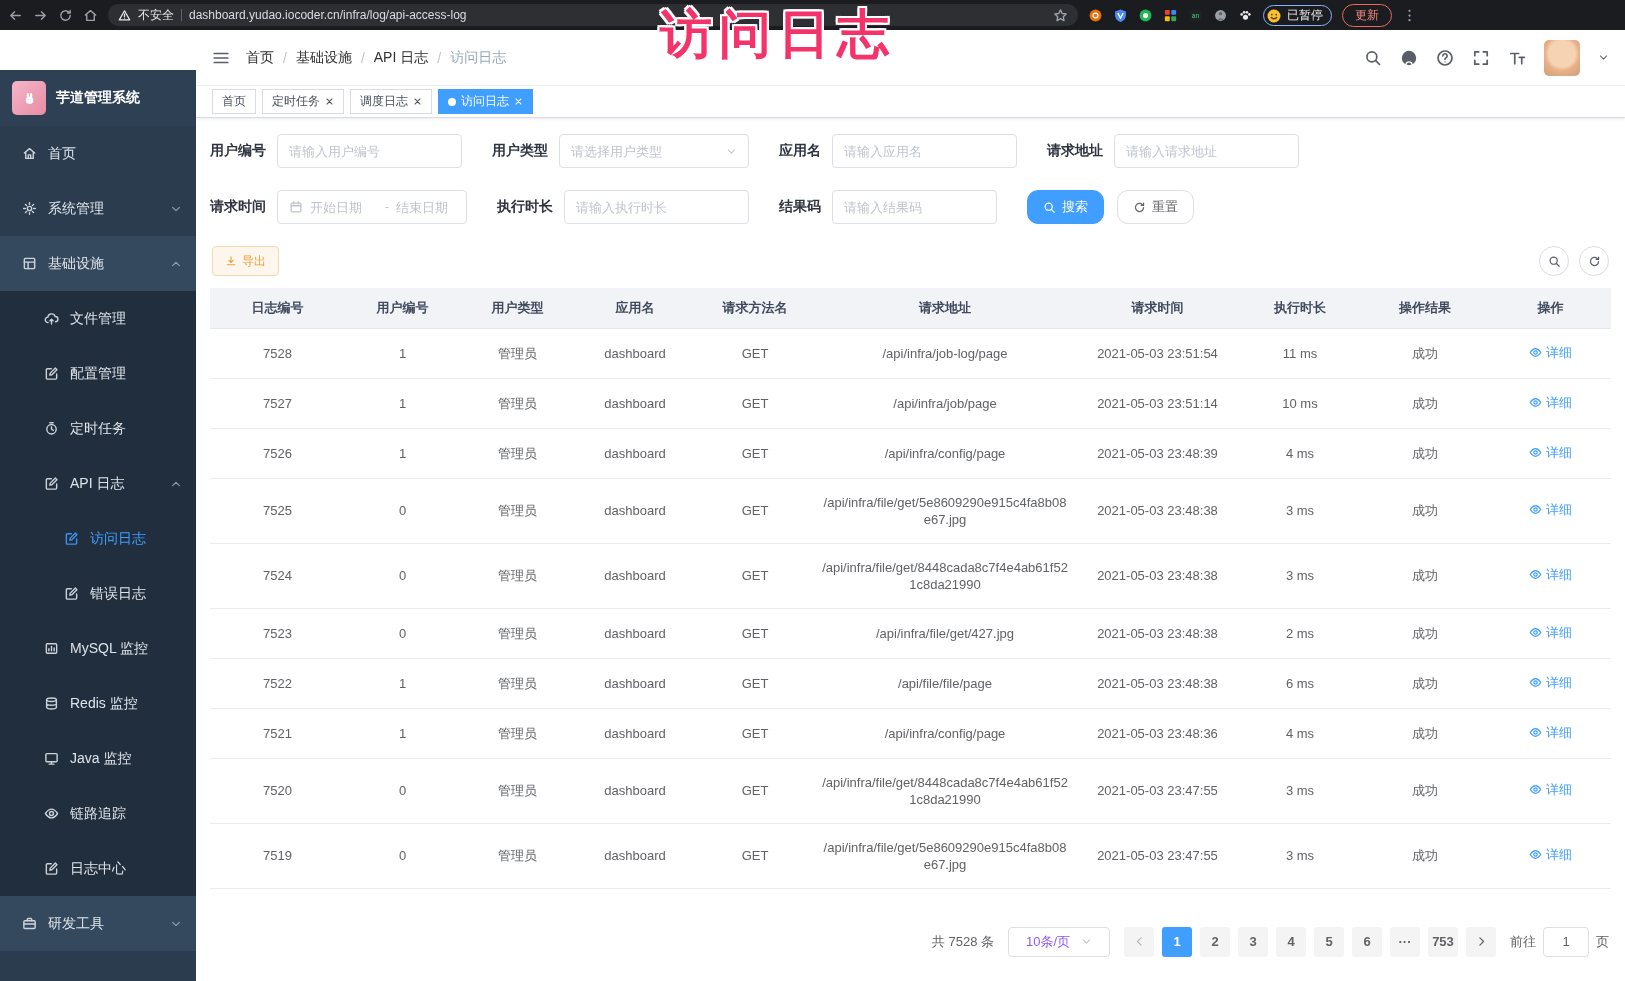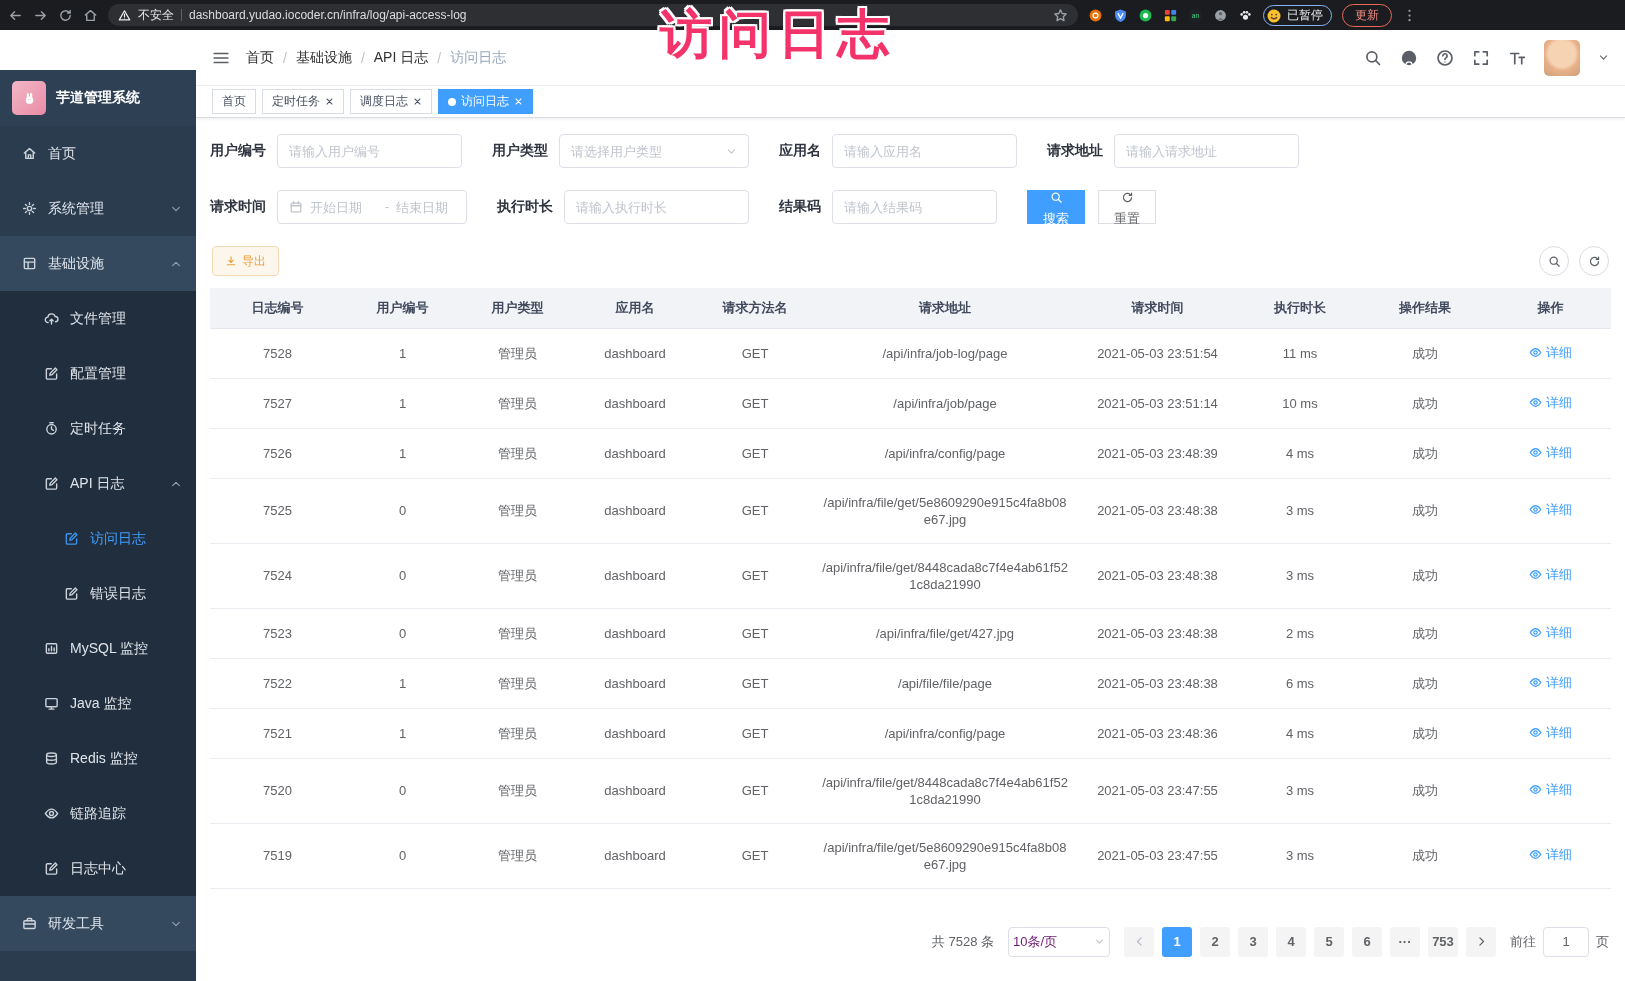--- a/index.html
+++ b/index.html
@@ -67,21 +67,21 @@
   .form-row { display:flex; align-items:center; gap:30px; margin-bottom:22px; }
   .form-item { display:flex; align-items:center; gap:11px; }
   .form-label { font-size:14px; color:#2f3440; font-weight:600; white-space:nowrap; }
   .el-input { height:34px; border:1px solid #dcdfe6; border-radius:4px; background:#fff; display:flex; align-items:center; padding:0 11px; gap:7px; }
   .el-input input { border:none; outline:none; width:100%; font-size:13px; color:#606266; font-family:inherit; background:transparent; }
   .el-input input::placeholder { color:#bfc4cc; }
   .w185 { width:185px; } .w190 { width:190px; } .w165 { width:165px; } .w230 { width:190px; }
   .sel-caret { margin-left:auto; font-size:11px; color:#c0c4cc; }
   .range-sep { color:#bfc4cc; font-size:12px; }
   .cal-icon { color:#c0c4cc; font-size:14px; }
-  .btn { height:34px; border-radius:0; display:inline-flex; align-items:center; gap:6px; padding:0 15px; font-size:13px; cursor:pointer; border:1px solid transparent; white-space:nowrap;flex-direction:column; }
+  .btn { height:34px; border-radius:11px; display:inline-flex; align-items:center; gap:6px; padding:0 15px; font-size:13px; cursor:pointer; border:1px solid transparent; white-space:nowrap; }
   .btn-primary { background:#409eff; border-color:#409eff; color:#fff; }
   .btn-plain { background:#fff; border-color:#dcdfe6; color:#606266; }
   .btn .icon { font-size:13px; }
 
   
   .table-toolbar { display:flex; align-items:center; justify-content:space-between; margin:2px 2px 12px; }
   .btn-warning { height:30px; border-radius:4px; display:inline-flex; align-items:center; gap:5px; padding:0 12px; font-size:12px; cursor:pointer; background:#fdf6ec; border:1px solid #f5dab1; color:#e6a23c; }
   .circle-btns { display:flex; gap:10px; }
   .circle-btn { width:30px; height:30px; border-radius:50%; background:#fff; border:1px solid #d9dce3; color:#5a5e66; display:flex; align-items:center; justify-content:center; font-size:13px; cursor:pointer; }
 
@@ -90,21 +90,21 @@
   th { background:#f1f3f7; height:40px; font-size:13px; font-weight:700; color:#404a5c; border-bottom:1px solid #e4e7ee; padding:0 6px; }
   td { border-bottom:1px solid #e9ecf1; text-align:center; font-size:13px; color:#606266; padding:15px 6px; line-height:17px; word-break:break-all; }
   th:nth-child(1){width:135px} th:nth-child(2){width:115px} th:nth-child(3){width:115px}
   th:nth-child(4){width:120px} th:nth-child(5){width:120px} th:nth-child(6){width:260px}
   th:nth-child(7){width:165px} th:nth-child(8){width:120px} th:nth-child(9){width:130px}
   .link { color:#409eff; display:inline-flex; align-items:center; gap:4px; cursor:pointer; white-space:nowrap; }
   .link .icon { font-size:13px; }
 
   
   .pagination { display:flex; align-items:center; justify-content:flex-end; gap:14px; margin:38px 2px 0; color:#606266; font-size:13px; }
-  .pg-select { width:102px; height:30px; border:1px solid #dcdfe6; border-radius:4px; display:flex; align-items:center; padding:0 4px; gap:6px; color:#701a75; cursor:pointer; }
+  .pg-select { width:102px; height:30px; border:1px solid #dcdfe6; border-radius:4px; display:flex; align-items:center; padding:0 17px; gap:6px; color:#8b5cf6; cursor:pointer; }
   .pg-select .sel-caret { margin-left:auto; }
   .pager { display:flex; align-items:center; gap:8px; }
   .page-btn { min-width:30px; height:30px; padding:0 4px; background:#f4f4f5; border-radius:3px; display:flex; align-items:center; justify-content:center; font-weight:600; color:#606266; cursor:pointer; }
   .page-btn.active { background:#409eff; color:#fff; }
   .page-btn.nav { color:#b4b9c2; }
   .goto { display:flex; align-items:center; gap:7px; }
   .goto-input { width:46px; height:30px; border:1px solid #dcdfe6; border-radius:4px; text-align:center; font-size:13px; color:#606266; outline:none; font-family:inherit; }
 </style>
 </head>
 <body>
@@ -337,34 +337,34 @@
             <svg width="1em" height="1em" viewBox="0 0 16 16" fill="none" stroke="currentColor" stroke-width="1.5" stroke-linecap="round" stroke-linejoin="round">
               <rect x="2.5" y="3" width="11" height="10" rx="1"></rect>
               <path d="M5.2 10.4 V8.2 M8 10.4 V5.8 M10.8 10.4 V7.4"></path>
             </svg>
           </span>
           <span class="mi-label">MySQL 监控</span>
         </div>
         <div class="menu-item d1 dark">
           <span class="mi icon">
             <svg width="1em" height="1em" viewBox="0 0 16 16" fill="none" stroke="currentColor" stroke-width="1.5" stroke-linecap="round" stroke-linejoin="round">
+              <ellipse cx="8" cy="4" rx="5.2" ry="1.9"></ellipse>
+              <path d="M2.8 4 V12 a5.2 1.9 0 0 0 10.4 0 V4 M2.8 8 a5.2 1.9 0 0 0 10.4 0"></path>
+            </svg>
+          </span>
+          <span class="mi-label">Redis 监控</span>
+        </div>
+        <div class="menu-item d1 dark">
+          <span class="mi icon">
+            <svg width="1em" height="1em" viewBox="0 0 16 16" fill="none" stroke="currentColor" stroke-width="1.5" stroke-linecap="round" stroke-linejoin="round">
               <rect x="2" y="2.8" width="12" height="8.6" rx="1"></rect>
               <path d="M5.5 14 H10.5 M8 11.4 V14"></path>
             </svg>
           </span>
           <span class="mi-label">Java 监控</span>
-        </div>
-        <div class="menu-item d1 dark">
-          <span class="mi icon">
-            <svg width="1em" height="1em" viewBox="0 0 16 16" fill="none" stroke="currentColor" stroke-width="1.5" stroke-linecap="round" stroke-linejoin="round">
-              <ellipse cx="8" cy="4" rx="5.2" ry="1.9"></ellipse>
-              <path d="M2.8 4 V12 a5.2 1.9 0 0 0 10.4 0 V4 M2.8 8 a5.2 1.9 0 0 0 10.4 0"></path>
-            </svg>
-          </span>
-          <span class="mi-label">Redis 监控</span>
         </div>
         <div class="menu-item d1 dark">
           <span class="mi icon">
             <svg width="1em" height="1em" viewBox="0 0 16 16" fill="none" stroke="currentColor" stroke-width="1.5" stroke-linecap="round" stroke-linejoin="round">
               <path d="M1.5 8 C3.6 4.8 5.9 3.3 8 3.3 C10.1 3.3 12.4 4.8 14.5 8 C12.4 11.2 10.1 12.7 8 12.7 C5.9 12.7 3.6 11.2 1.5 8 Z"></path>
               <circle cx="8" cy="8" r="2.1"></circle>
             </svg>
           </span>
           <span class="mi-label">链路追踪</span>
         </div>

